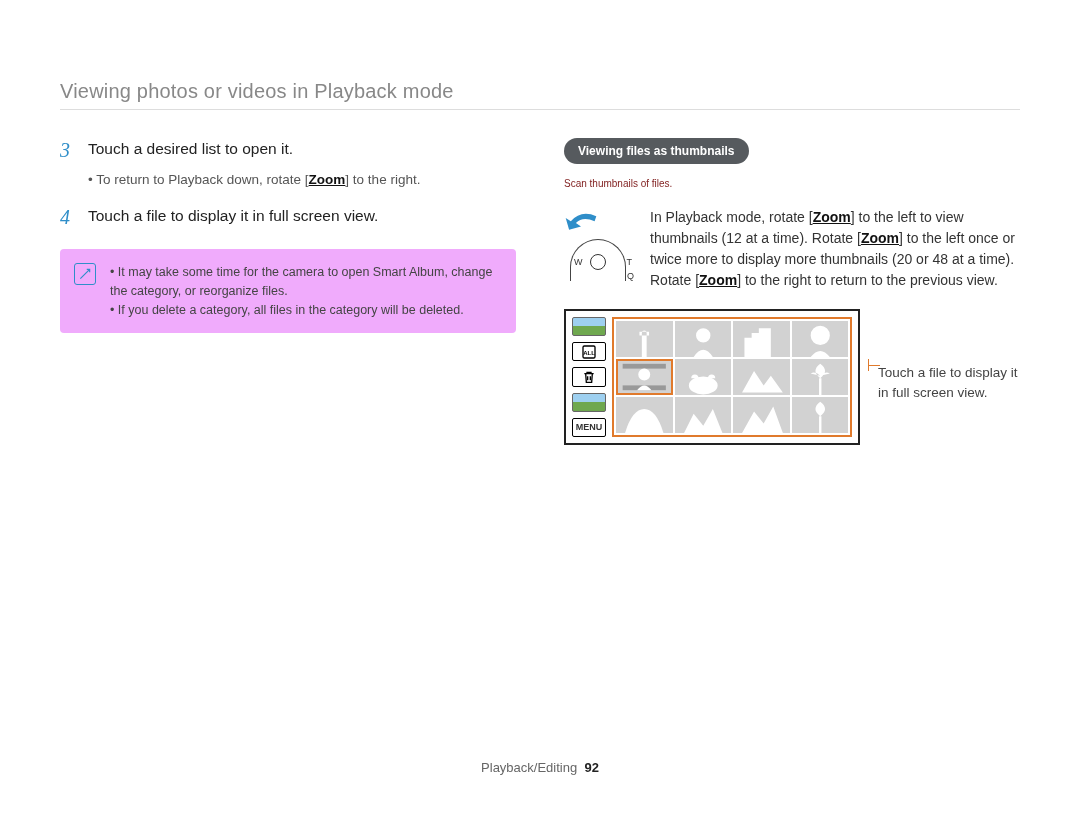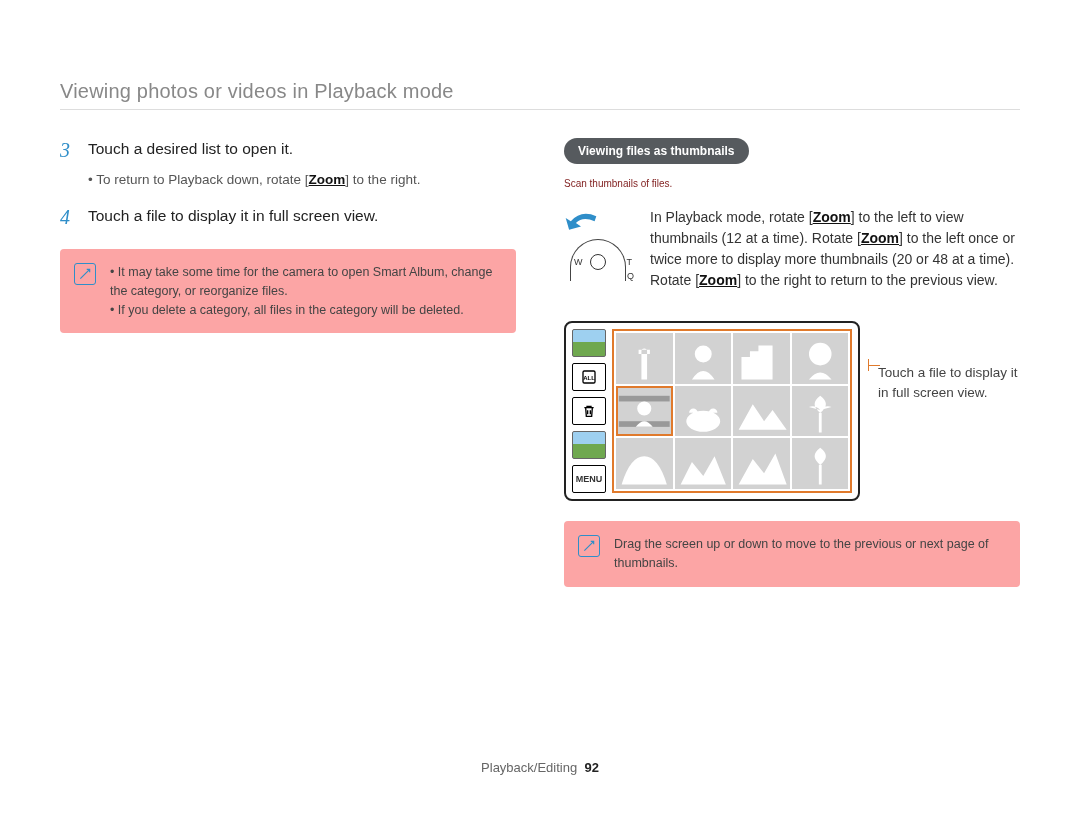--- a/index.html
+++ b/index.html
@@ -9,40 +9,40 @@
   .hr { border: none; border-top: 1px solid #ddd; margin-bottom: 28px; }
   .columns { display: flex; gap: 48px; }
   .col { flex: 1 1 0; min-width: 0; }
 
   .step { display: flex; gap: 10px; margin-bottom: 10px; }
   .step-num { font-size: 20px; font-style: italic; font-weight: 400; color: #2f8ec9; font-family: Georgia, 'Times New Roman', serif; width: 18px; flex: none; line-height: 1.2; }
   .step-text { font-size: 15.5px; color: #222; line-height: 1.4; }
   .substep { margin: 6px 0 18px 28px; font-size: 13.5px; color: #555; }
   .substep::before { content: "• "; }
 
-  .note-box { background: #fca5a5; border-radius: 4px; padding: 14px 10px 14px 14px; display: flex; gap: 14px; font-size: 12.5px; color: #444; line-height: 1.5; }
+  .note-box { background: #f0abfc; border-radius: 4px; padding: 14px 10px 14px 14px; display: flex; gap: 14px; font-size: 12.5px; color: #444; line-height: 1.5; }
   .note-icon { flex: none; width: 22px; height: 22px; border: 1.5px solid #2f8ec9; border-radius: 3px; color: #2f8ec9; display: flex; align-items: center; justify-content: center; font-size: 16px; font-weight: bold; }
   .note-list { list-style: none; }
   .note-list li::before { content: "• "; }
 
   .pill { display: inline-block; background: #565a5e; color: #fff; font-weight: 600; font-size: 12px; padding: 6px 14px; border-radius: 14px; margin-bottom: 14px; }
   .sub-intro { font-size: 10px; color: #7f1d1d; margin-bottom: 18px; }
 
   .zoom-row { display: flex; gap: 18px; align-items: flex-start; margin-bottom: 18px; }
   .zoom-art { flex: none; width: 68px; height: 78px; position: relative; }
   .arrow-left { position: absolute; left: 0; top: 4px; width: 34px; height: 24px; }
   .dial { position: absolute; left: 6px; top: 32px; width: 56px; height: 42px; border: 1px solid #444; border-bottom: none; border-top-left-radius: 28px; border-top-right-radius: 28px; }
   .dial::after { content: ""; position: absolute; left: 50%; top: 14px; width: 14px; height: 14px; border: 1.5px solid #333; border-radius: 50%; transform: translateX(-50%); }
   .wt-w { position: absolute; left: 10px; top: 50px; font-size: 9px; color: #333; }
   .wt-t { position: absolute; right: 0px; top: 50px; font-size: 9px; color: #333; }
   .wt-q { position: absolute; right: -2px; top: 64px; font-size: 9px; color: #333; }
   .zoom-text { font-size: 14px; color: #333; line-height: 1.5; }
 
   .thumb-fig { display: flex; gap: 18px; align-items: flex-start; margin-bottom: 20px; }
-  .device { flex: none; width: 296px; height: 180px; border: 2.5px solid #222; border-radius: 8px; background: #fff; padding: 6px; display: flex; gap: 6px; margin-top: 12px; }
+  .device { flex: none; width: 296px; height: 136px; border: 2.5px solid #222; border-radius: 0; background: #fff; padding: 6px; display: flex; gap: 6px; }
   .side-icons { width: 34px; display: flex; flex-direction: column; gap: 6px; }
   .side-btn { border: 1px solid #000; border-radius: 2px; height: 28px; display: flex; align-items: center; justify-content: center; font-size: 9px; font-weight: bold; background: #fff; }
   .side-thumb { height: 28px; border: 1px solid #666; border-radius: 2px; background: linear-gradient(#9ed0f0 45%, #6fa84f 45%); }
   .side-trash svg, .side-all svg { width: 16px; height: 16px; }
   .grid-wrap { flex: 1; border: 2px solid #e07a2c; display: grid; grid-template-columns: repeat(4, 1fr); grid-template-rows: repeat(3, 1fr); gap: 2px; background: #fff; padding: 2px; }
   .cell { background: #d2d2d2; position: relative; overflow: hidden; }
   .cell svg { width: 100%; height: 100%; display: block; }
   .cell.sel { outline: 2px solid #e07a2c; outline-offset: -2px; }
 
   .callout { font-size: 13.5px; color: #444; line-height: 1.45; position: relative; padding-top: 54px; }
@@ -211,28 +211,20 @@
           </div>
         </div>
 
         <div class="callout">
           <span class="callout-tick"></span>
           <span class="callout-line"></span>
           <span>Touch a file to display it in full screen view.</span>
         </div>
       </div>
 
-      <div class="note-box">
-        <div class="note-icon">
-          <svg viewBox="0 0 24 24" width="14" height="14" fill="none" stroke="#2f8ec9" stroke-width="2">
-            <path d="M4 20 L20 4 M15 4 H20 V9"></path>
-          </svg>
-        </div>
-        <div>Drag the screen up or down to move to the previous or next page of thumbnails.</div>
-      </div>
 
     </div>
   </div>
 
   <div class="footer">
     <span>Playback/Editing</span>&nbsp;&nbsp;<span class="pg">92</span>
   </div>
 </div>
 
 </body></html>

